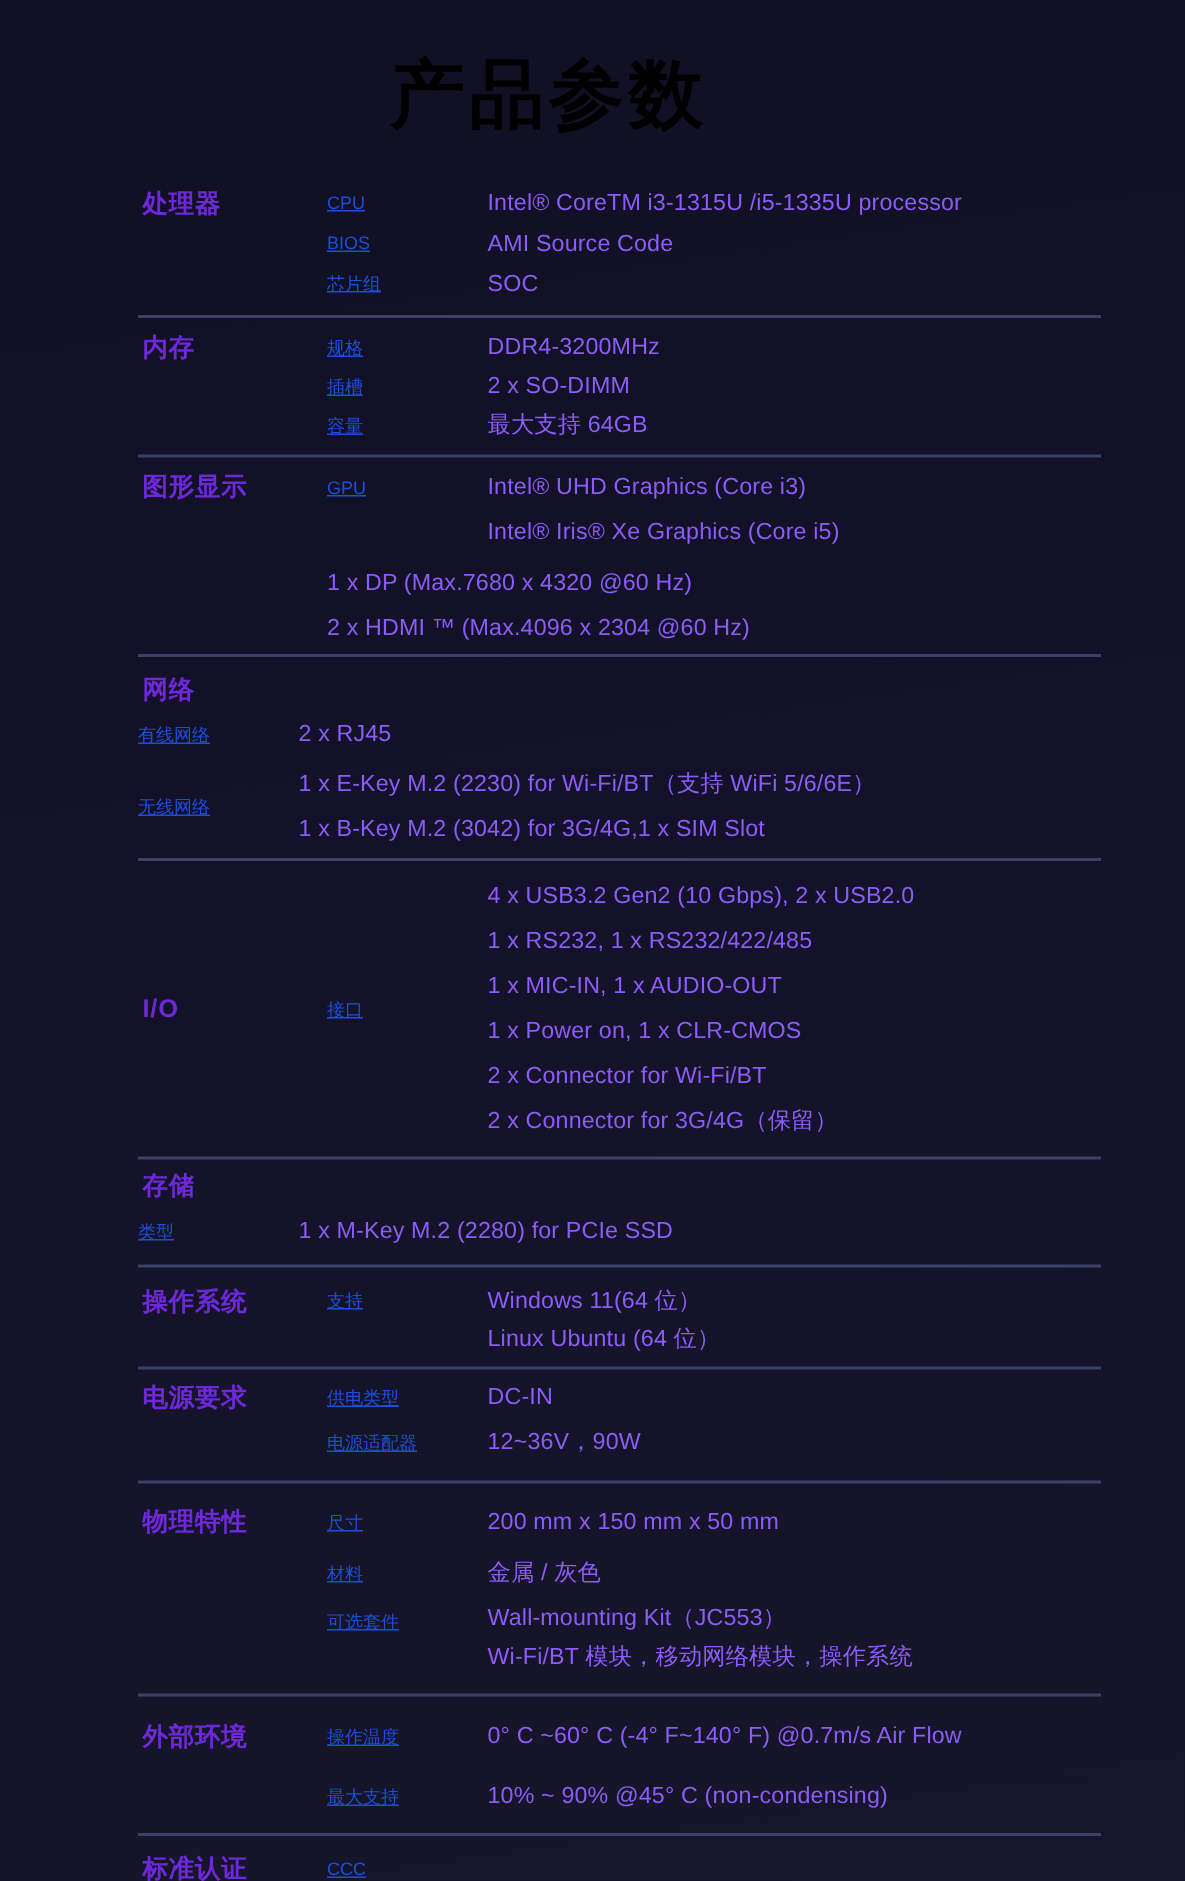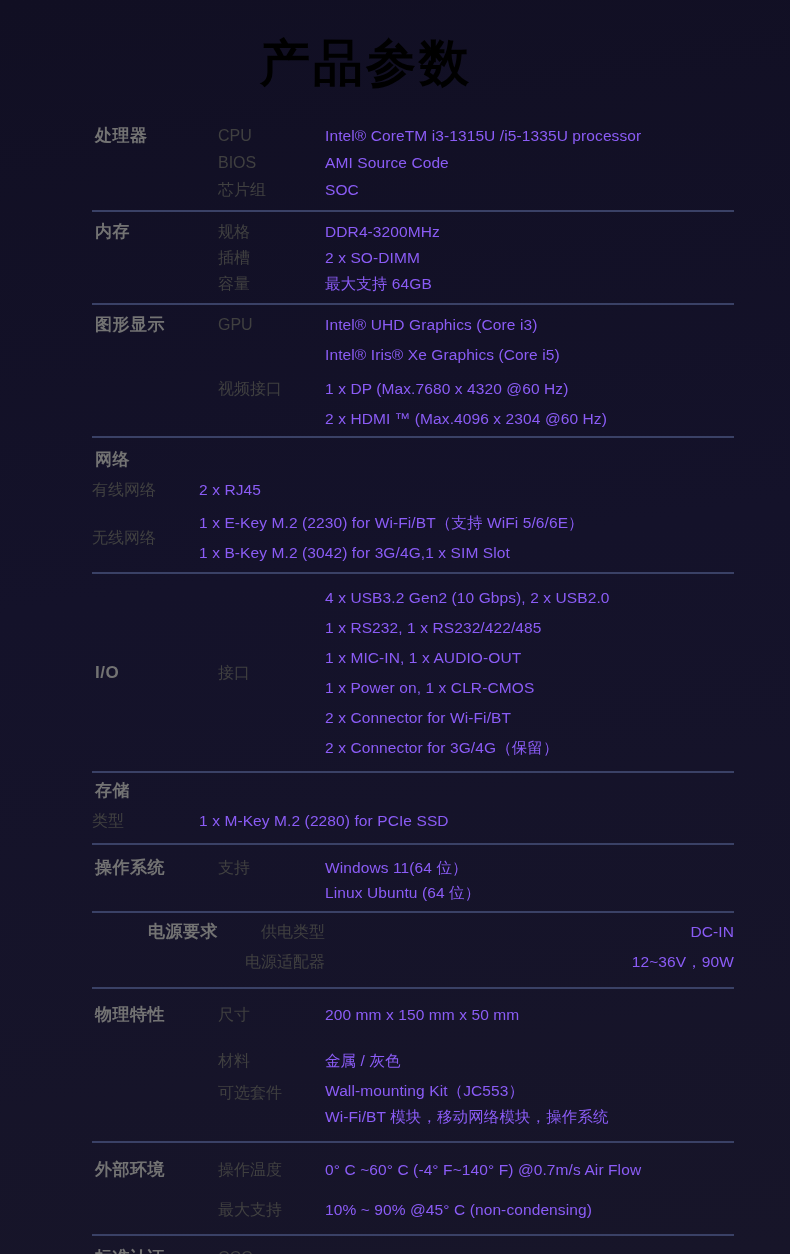--- a/index.html
+++ b/index.html
@@ -27,32 +27,33 @@
     width: 642px;
   }
   .sec { display: flex; }
   .cat {
     width: 126px;
     padding-left: 3px;
     box-sizing: border-box;
     flex: none;
     font-size: 17px;
     font-weight: 700;
-    color: #737373;
+    color: #6d28d9;
     letter-spacing: 0.5px;
     white-space: nowrap;
   }
   .rows { flex: 1; min-width: 0; }
   .row { display: flex; }
   .lbl {
     width: 107px;
     flex: none;
-    font-size: 16px;
-    color: #404040;
+    font-size: 12px;
+    color: #1d4ed8;
     white-space: nowrap;
+    text-decoration: underline;
   }
   .vals { flex: 1; min-width: 0; }
   .line {
     font-size: 15.5px;
     color: #8b5cf6;
     white-space: nowrap;
     letter-spacing: 0.1px;
   }
   .divider { height: 2px; background: #3a4166; }
 
@@ -60,23 +61,23 @@
   .sec:nth-of-type(1)  { padding: 30px 0 7px;  line-height: 27px; }
   .sec:nth-of-type(2)  { padding: 7px 0 6px;   line-height: 26px; }
   .sec:nth-of-type(3)  { padding: 5px 0 2px;   line-height: 30px; }
   .sec:nth-of-type(3) .row + .row { margin-top: 4px; }
   .sec:nth-of-type(4)  { padding: 7px 0 4px;   line-height: 30px; flex-direction: column; }
   .sec:nth-of-type(4) .row + .row { margin-top: 3px; align-items: center; }
   .sec:nth-of-type(5)  { padding: 9px 0 8px;   line-height: 30px; align-items: center; }
   .sec:nth-of-type(5) .row { align-items: center; }
   .sec:nth-of-type(6)  { padding: 3px 0 7px;   line-height: 30px; flex-direction: column; }
   .sec:nth-of-type(7)  { padding: 10px 0 6px;  line-height: 25px; }
-  .sec:nth-of-type(8)  { padding: 4px 0 10px;  line-height: 30px; text-align: right; }
+  .sec:nth-of-type(8)  { padding: 4px 0 10px;  line-height: 30px; }
   .sec:nth-of-type(9)  { padding: 11px 0 11px; line-height: 30px; }
-  .sec:nth-of-type(9) .row:nth-child(2) { margin-top: 16px; }
+  .sec:nth-of-type(9) .row:nth-child(2) { margin-top: 4px; }
   .sec:nth-of-type(9) .row:nth-child(3) { margin-top: 2px; justify-content: space-between; }
   .sec:nth-of-type(9) .row:nth-child(3) .line { line-height: 26px; }
   .sec:nth-of-type(10) { padding: 12px 0 9px;  line-height: 30px; }
   .sec:nth-of-type(10) .row + .row { margin-top: 10px; }
   .sec:nth-of-type(11) { padding: 7px 0 0;     line-height: 30px; }
 </style>
 </head>
 <body>
 
 <h1 class="title">产品参数</h1>
@@ -134,21 +135,20 @@
       <div class="cat">图形显示</div>
       <div class="rows">
         <div class="row">
           <div class="lbl">GPU</div>
           <div class="vals">
             <div class="line">Intel® UHD Graphics (Core i3)</div>
             <div class="line">Intel® Iris® Xe Graphics (Core i5)</div>
           </div>
         </div>
         <div class="row">
-          <div class="lbl">视频接口</div>
           <div class="vals">
             <div class="line">1 x DP (Max.7680 x 4320 @60 Hz)</div>
             <div class="line">2 x HDMI ™ (Max.4096 x 2304 @60 Hz)</div>
           </div>
         </div>
       </div>
     </section>
     <div class="divider"></div>
     <section class="sec">
       <div class="cat">网络</div>

